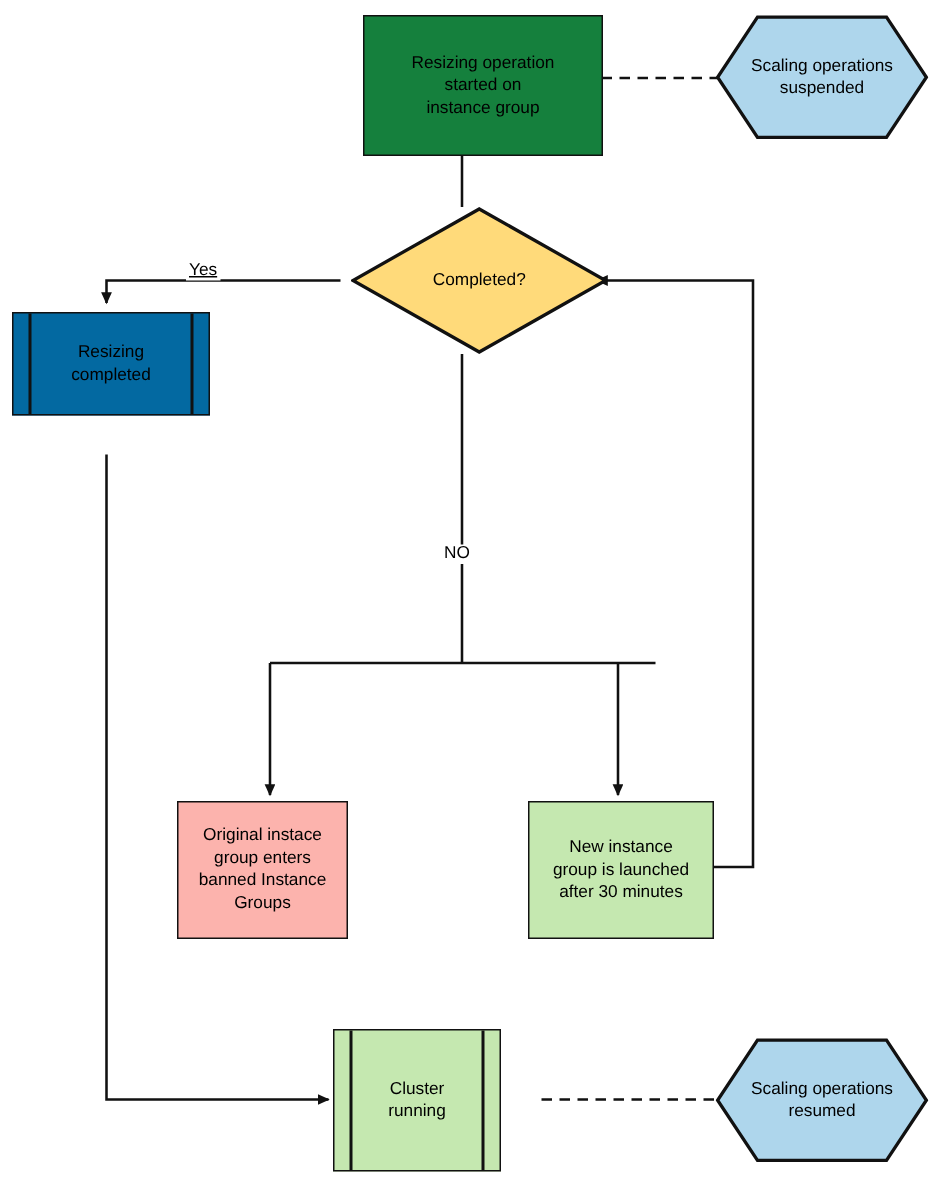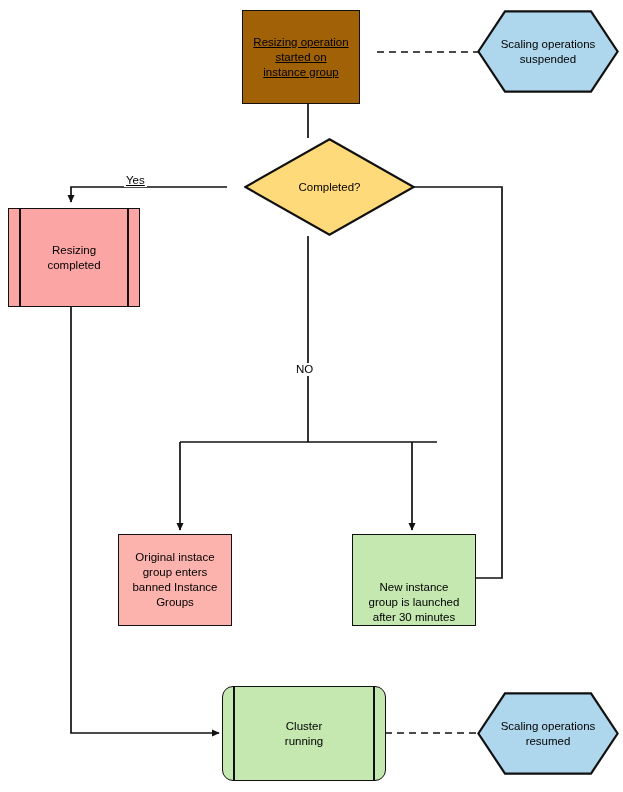--- a/index.html
+++ b/index.html
@@ -104,62 +104,62 @@
 
     <path d="M412,442 L412,530" stroke="#111111" stroke-width="1.7" fill="none" marker-end="url(#arrow)"></path>
 
     <path d="M476,578 L502,578 L502,187 L398,187" stroke="#111111" stroke-width="1.7" fill="none" marker-end="url(#arrow)"></path>
 
     <path d="M71,303 L71,733 L219,733" stroke="#111111" stroke-width="1.7" fill="none" marker-end="url(#arrow)"></path>
 
     <path d="M361,733 L478,733" stroke="#111111" stroke-width="1.7" fill="none" stroke-dasharray="7,5"></path>
   </svg>
 
-  <div class="node proc" style="left:242px; top:10px; width:118px; height:94px; background:#a16207;text-decoration:underline;">
+  <div class="node proc" style="left:242px; top:10px; width:160px; height:94px; background:#15803d;">
     <span class="node-text">Resizing operation
 started on
 instance group</span>
   </div>
 
   <div class="node hexagon" style="left:477px; top:10px; width:142px; height:83px;">
     <svg class="shape" viewBox="0 0 142 83" preserveAspectRatio="none">
       <polygon points="28,1.4 114,1.4 140.6,41.5 114,81.6 28,81.6 1.4,41.5" fill="#aed6ec" stroke="#111111" stroke-width="2.2"></polygon>
     </svg>
     <span class="node-text">Scaling operations
 suspended</span>
   </div>
 
-  <div class="node diamond" style="left:244px; top:138px; width:171px; height:98px;">
+  <div class="node diamond" style="left:234px; top:138px; width:171px; height:98px;">
     <svg class="shape" viewBox="0 0 171 98" preserveAspectRatio="none">
       <polygon points="85.5,1.3 169.7,49 85.5,96.7 1.3,49" fill="#ffda7a" stroke="#111111" stroke-width="2.2"></polygon>
     </svg>
     <span class="node-text">Completed?</span>
   </div>
 
-  <div class="node predef" style="left:8px; top:208px; width:132px; height:99px; background:#fca5a5;text-align:center;">
+  <div class="node predef" style="left:8px; top:208px; width:132px; height:69px; background:#0369a1;text-align:center;">
     <span class="bar left"></span>
     <span class="bar right"></span>
     <span class="node-text">Resizing
 completed</span>
   </div>
 
   <div class="node proc" style="left:118px; top:534px; width:114px; height:92px; background:#fcb3ad;">
     <span class="node-text">Original instace
 group enters
 banned Instance
 Groups</span>
   </div>
 
-  <div class="node proc" style="left:352px; top:534px; width:124px; height:92px; background:#c5e8b0;align-items:flex-end;">
+  <div class="node proc" style="left:352px; top:534px; width:124px; height:92px; background:#c5e8b0;">
     <span class="node-text">New instance
 group is launched
 after 30 minutes</span>
   </div>
 
-  <div class="node predef" style="left:222px; top:686px; width:164px; height:95px; background:#c5e8b0;border-radius:11px;">
+  <div class="node predef" style="left:222px; top:686px; width:112px; height:95px; background:#c5e8b0;">
     <span class="bar left"></span>
     <span class="bar right"></span>
     <span class="node-text">Cluster
 running</span>
   </div>
 
   <div class="node hexagon" style="left:477px; top:692px; width:142px; height:83px;">
     <svg class="shape" viewBox="0 0 142 83" preserveAspectRatio="none">
       <polygon points="28,1.4 114,1.4 140.6,41.5 114,81.6 28,81.6 1.4,41.5" fill="#aed6ec" stroke="#111111" stroke-width="2.2"></polygon>
     </svg>

